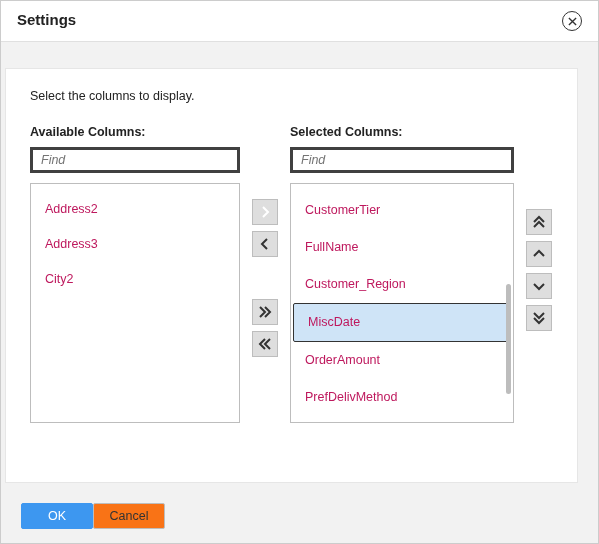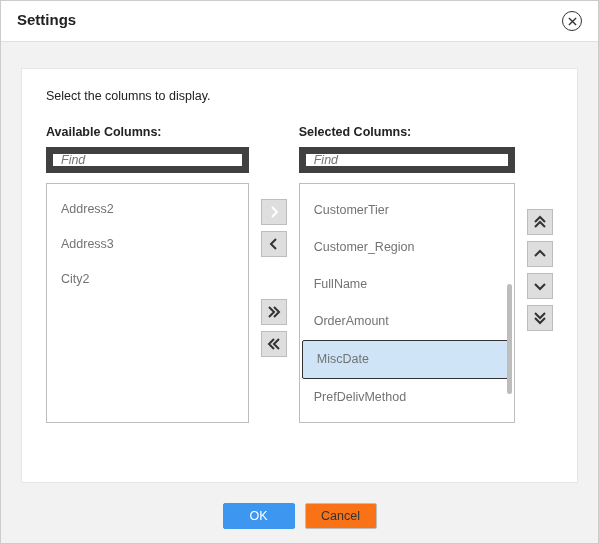--- a/index.html
+++ b/index.html
@@ -39,21 +39,21 @@
       align-items: center;
       justify-content: center;
       cursor: pointer;
       background: transparent;
     }
     .close-btn svg { width: 9px; height: 9px; }
 
     .dialog-body-outer {
       flex: 1;
       background: #f2f2f2;
-      padding: 26px 20px 10px 20px;
+      padding: 26px 20px 10px 4px;
     }
     .dialog-body {
       background: #fff;
       border: 1px solid #e6e6e6;
       height: 100%;
       padding: 20px 24px 16px 24px;
       position: relative;
     }
     .instruction {
       font-size: 12.5px;
@@ -69,21 +69,21 @@
     .col-section.left { width: 210px; }
     .col-section.right { width: 224px; }
     .col-label {
       font-weight: 600;
       font-size: 12.5px;
       color: #222;
       margin-bottom: 8px;
     }
     .find-input {
       width: 100%;
-      border: 7px solid #404040;
+      border: 3px solid #404040;
       padding: 4px 8px;
       font-size: 12.5px;
       font-style: italic;
       color: #888;
       outline: none;
       height: 26px;
     }
     .listbox {
       margin-top: 10px;
       border: 1px solid #bdbdbd;
@@ -91,21 +91,21 @@
       overflow: hidden;
       position: relative;
       background: #fff;
     }
     .listbox-inner {
       padding: 8px 0;
     }
     .listbox .item {
       padding: 10px 14px;
       font-size: 12.5px;
-      color: #737373;
+      color: #be185d;
       cursor: pointer;
       line-height: 1.2;
     }
     .listbox.right-list .item {
       padding: 11px 14px;
     }
     .item.selected {
       background: #cfe4f7;
       border: 1.5px solid #333;
       border-radius: 2px;
@@ -163,22 +163,21 @@
       stroke: #333;
       stroke-width: 2;
       fill: none;
     }
 
     .dialog-footer {
       background: #f2f2f2;
       border-top: 0;
       padding: 10px 20px 14px 20px;
       display: flex;
-      justify-content: center;
-      gap: 10px;
+      justify-content: flex-start;
     }
     .btn {
       min-width: 72px;
       height: 26px;
       border: 1px solid #bdbdbd;
       font-size: 12.5px;
       cursor: pointer;
       display: flex;
       align-items: center;
       justify-content: center;
@@ -250,24 +249,24 @@
               </svg>
           </button>
         </div>
 
         <div class="col-section right">
           <div class="col-label">Selected Columns:</div>
           <input class="find-input" placeholder="Find" style="">
           <div class="listbox right-list">
             <div class="listbox-inner">
               <div class="item">CustomerTier</div>
+              <div class="item">FullName</div>
               <div class="item">Customer_Region</div>
-              <div class="item">FullName</div>
+              <div class="item selected">MiscDate</div>
               <div class="item">OrderAmount</div>
-              <div class="item selected">MiscDate</div>
               <div class="item">PrefDelivMethod</div>
               <div class="item cutoff">State</div>
             </div>
             <div class="scrollbar-track"></div>
           </div>
         </div>
 
         <div class="order-buttons">
           <button class="sq-btn">
             <svg viewBox="0 0 14 14">

